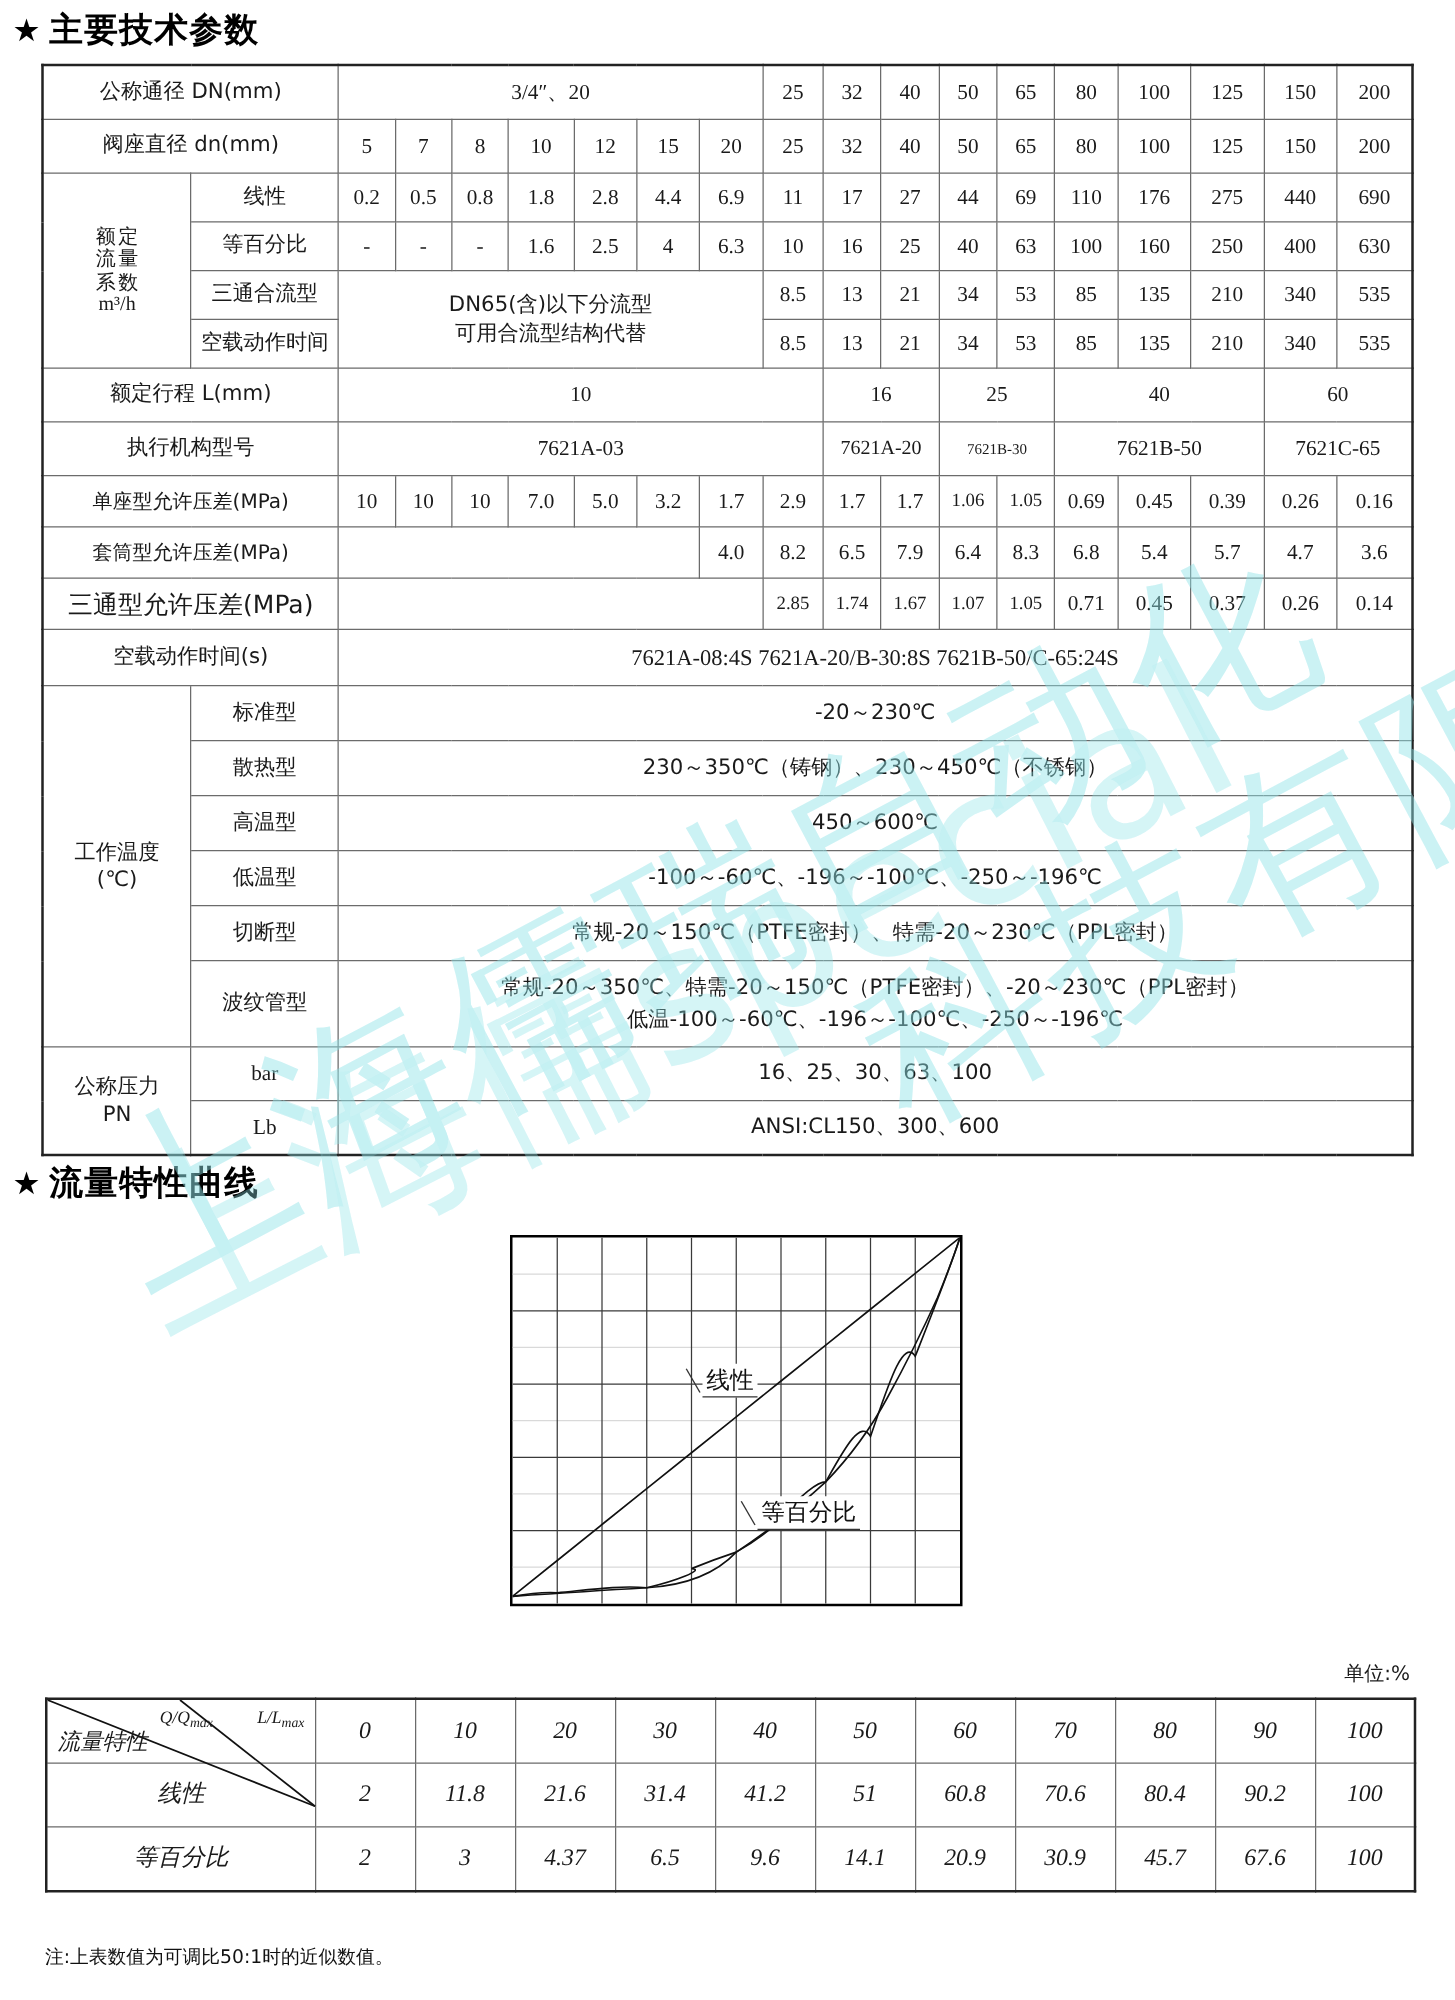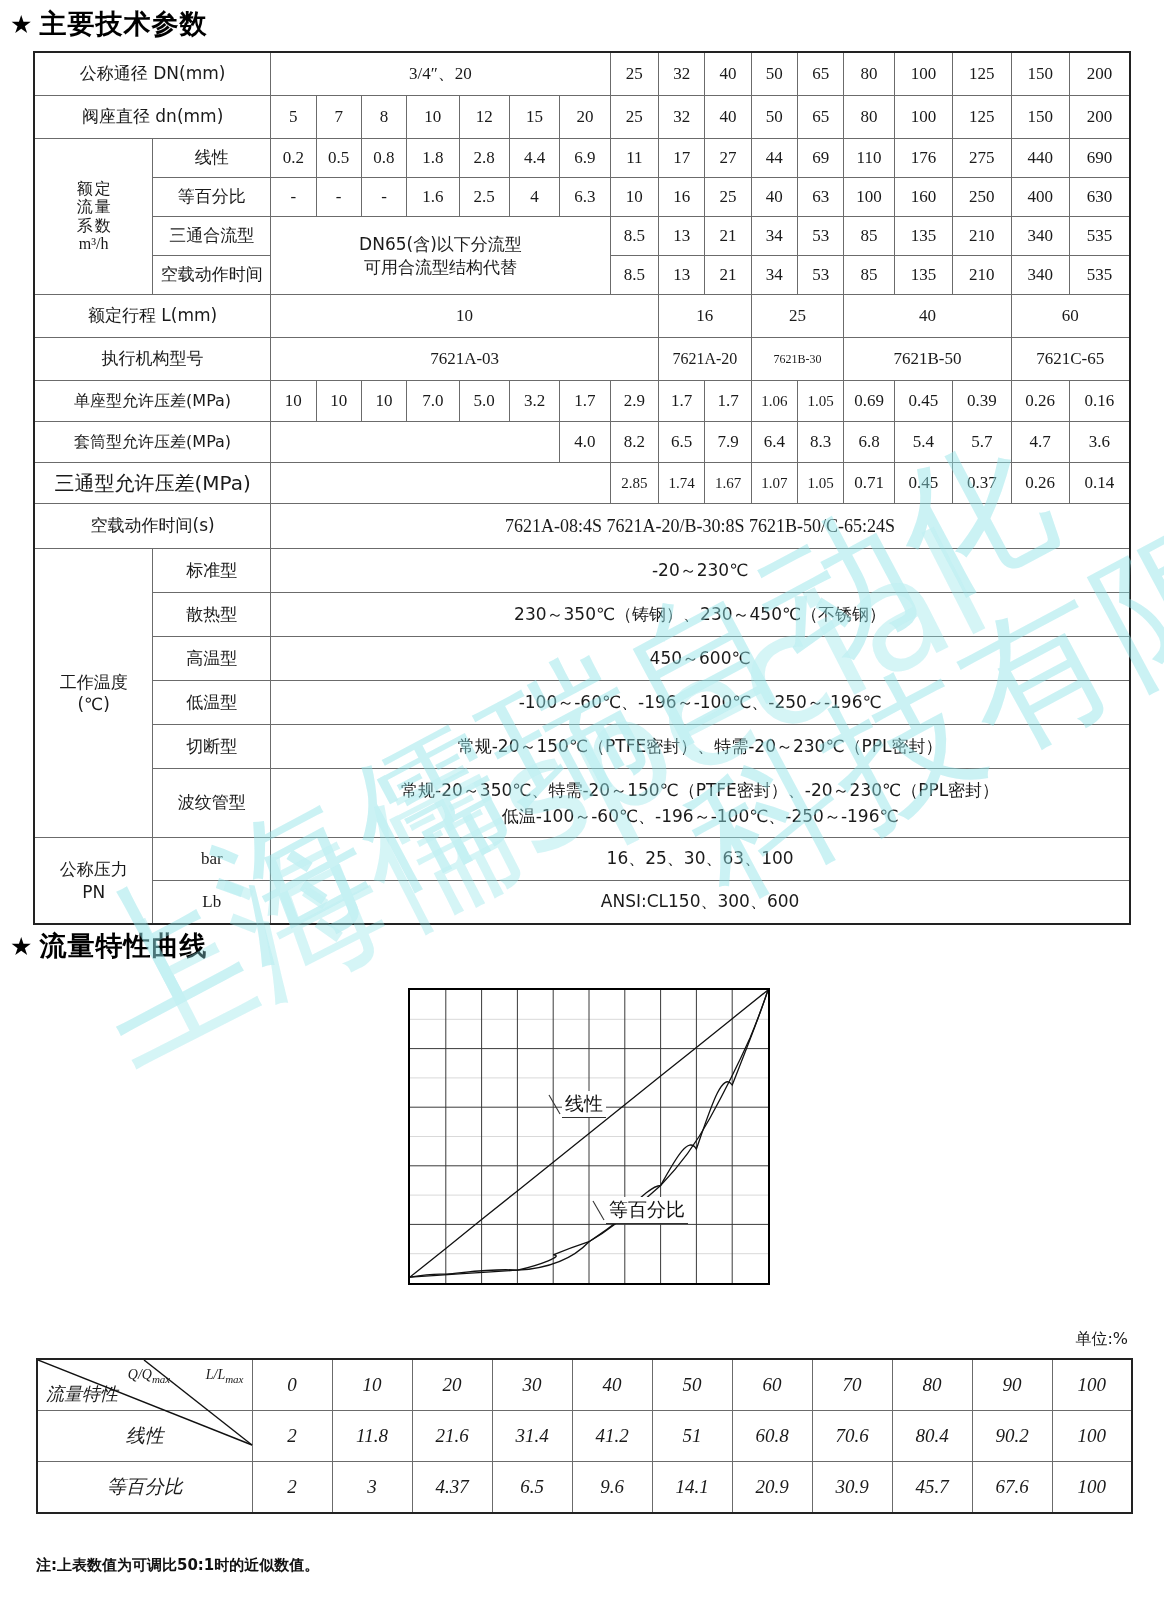--- a/index.html
+++ b/index.html
@@ -65,21 +65,21 @@
     position:relative;height:86px;padding:0 !important;
   }
   .corner svg{position:absolute;left:0;top:0;}
   .corner .q{position:absolute;left:52%;top:6px;transform:translateX(-50%);font-size:14px;
     font-family:"Liberation Serif","DejaVu Serif",serif;}
   .corner .l{position:absolute;right:8px;top:6px;font-size:14px;
     font-family:"Liberation Serif","DejaVu Serif",serif;}
   .corner .f{position:absolute;left:8px;bottom:5px;font-size:18px;
     font-family:"DejaVu Sans","Liberation Sans",sans-serif;}
   #bottom-note{position:absolute;left:36px;top:1556px;font-size:15px;
-    font-family:"DejaVu Sans","Liberation Sans",sans-serif;color:#111;font-weight:bold;}
+    font-family:"DejaVu Sans","Liberation Sans",sans-serif;color:#111;}
 
   
   #watermark{
     position:absolute;left:0;top:0;width:1164px;height:1600px;
     pointer-events:none;z-index:5;opacity:.55;
   }
 </style>
 </head>
 <body>
 

